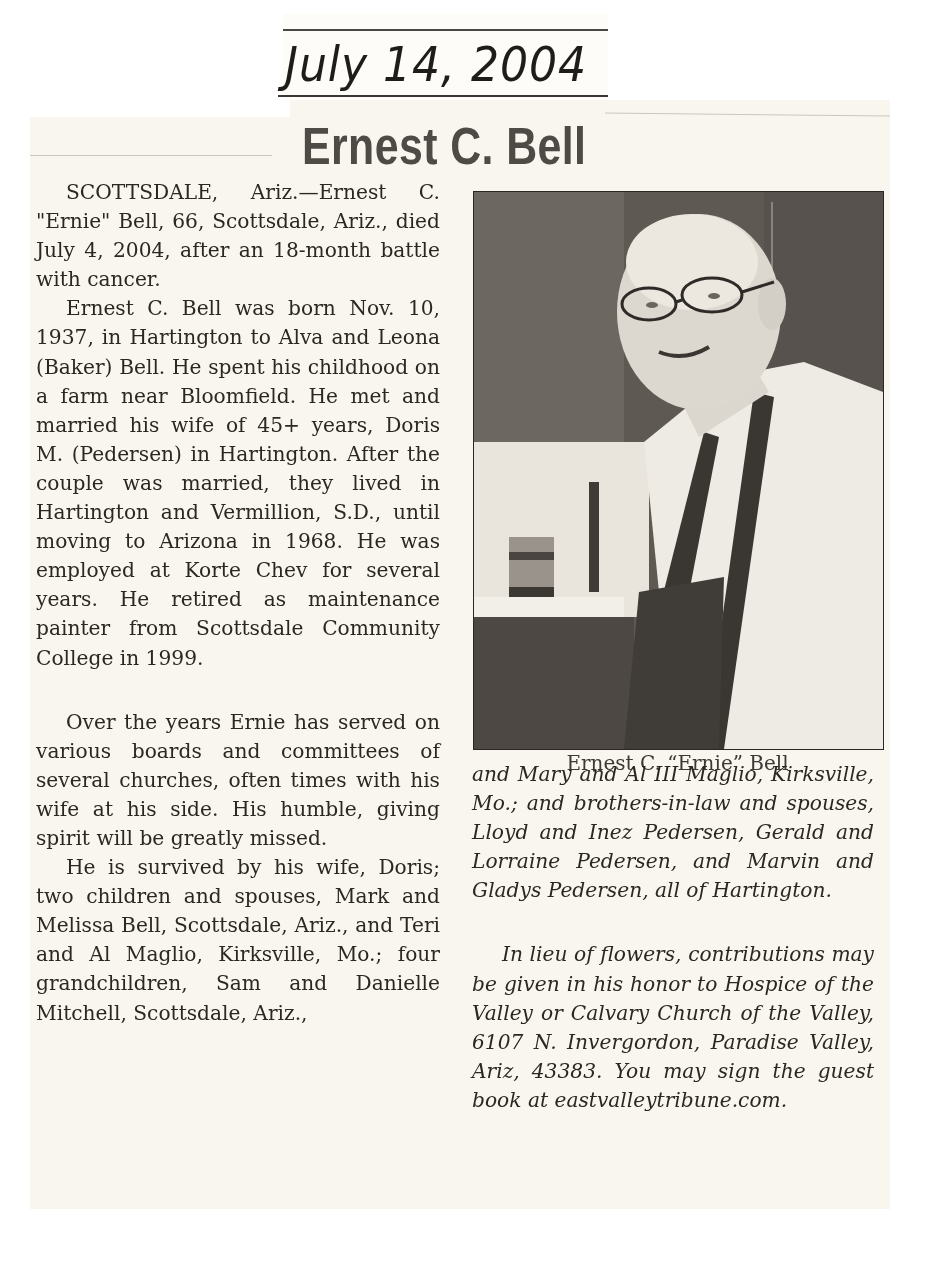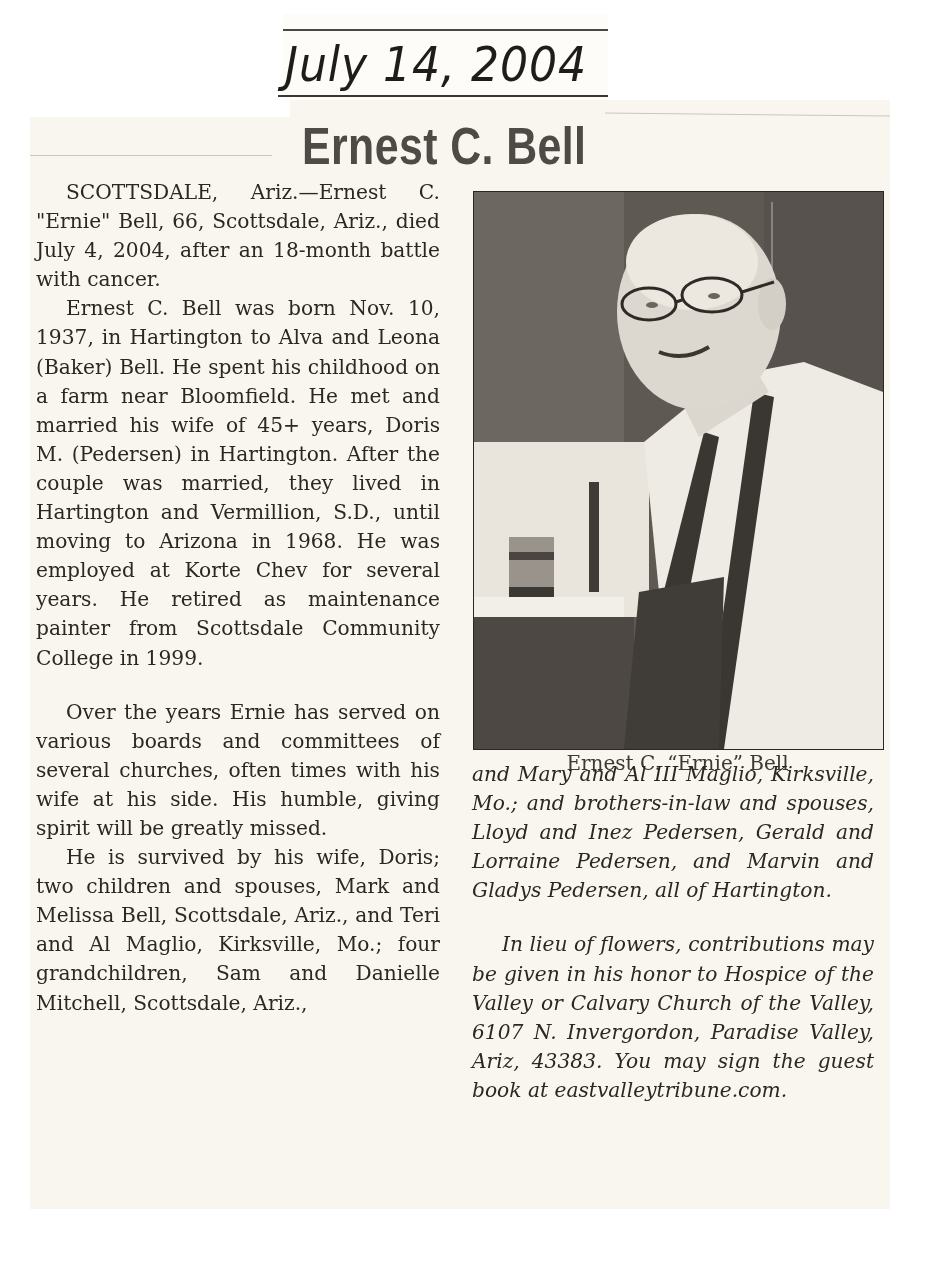--- a/index.html
+++ b/index.html
@@ -36,21 +36,21 @@
     font-family:"Liberation Sans", sans-serif; font-weight:bold; font-size:51px;
     color:#4e4a46; transform:scaleX(0.84); transform-origin:left top; white-space:nowrap;
     letter-spacing:0.5px;
   }
 
   .col {
     position:absolute; font-family:"DejaVu Serif", serif; font-size:20.2px; line-height:29.1px;
     color:#2b2722; text-align:justify;
   }
   .col p { margin:0; text-indent:30px; }
-  .col p.gap { margin-top:25px; }
+  .col p.gap { margin-top:35px; }
   .col-left { left:36px; top:178px; width:404px; }
   .col-right { left:472px; top:760px; width:402px;font-style:italic; }
   .col-right p.noindent { text-indent:0; }
 
   .photo {
     position:absolute; left:473px; top:191px; width:409px; height:557px;
     border:1px solid #2a2724; background:#6c6661; overflow:hidden;
   }
   .photo svg { display:block; }
   .caption {

